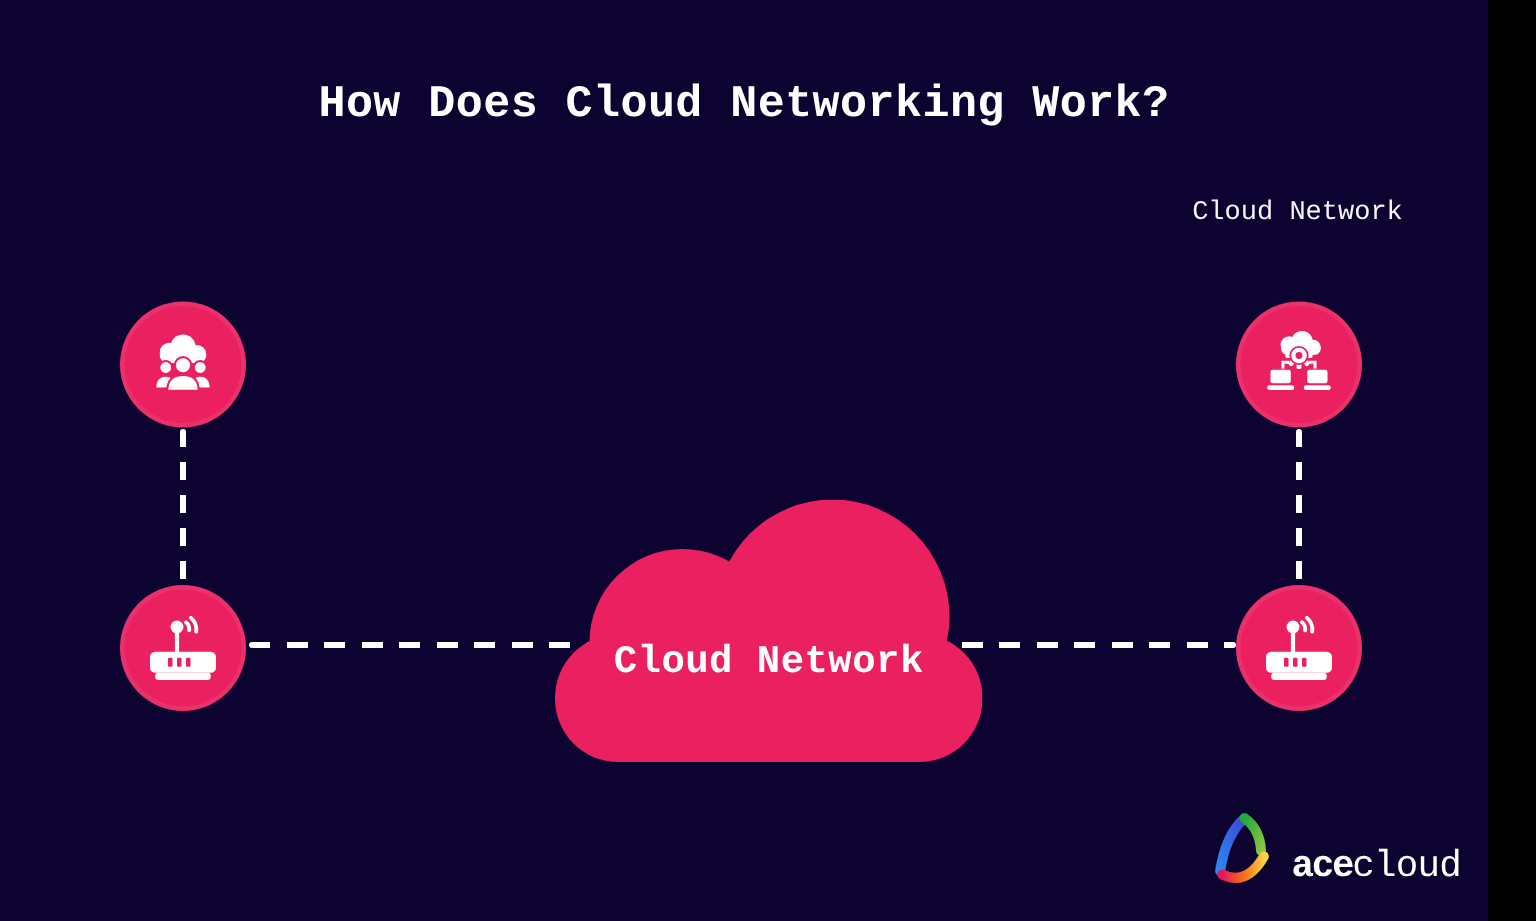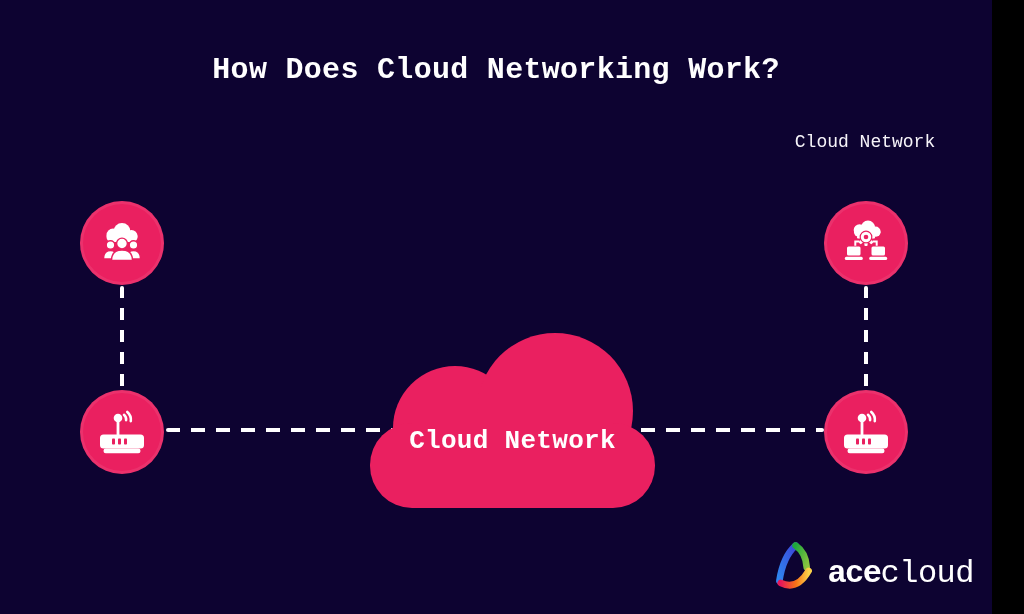--- a/index.html
+++ b/index.html
@@ -49,21 +49,21 @@
 
   .cloud{position:absolute;left:370px;top:333px;width:285px;height:175px;z-index:2;}
   .cloud svg{position:absolute;left:0;top:0;width:285px;height:175px;}
   .cloud-label{
     position:absolute;left:0;right:0;top:93px;text-align:center;
     color:var(--text);font-size:26px;font-weight:700;letter-spacing:.3px;
   }
 
   .logo{position:absolute;right:18px;bottom:24px;display:flex;align-items:flex-end;gap:3px;z-index:3;}
   .logo-mark{width:54px;height:50px;display:block;margin-bottom:1px;}
-  .logo-text{color:var(--text);font-size:32px;line-height:1;white-space:nowrap;}
+  .logo-text{color:var(--text);font-size:25px;line-height:1;white-space:nowrap;}
   .logo-ace{font-weight:800;letter-spacing:-1.5px;}
   .logo-cloud{font-weight:300;letter-spacing:-.5px;}
 </style>
 </head>
 <body>
 
 <div class="canvas">
 
   <h1 class="title">How Does Cloud Networking Work?</h1>
 

